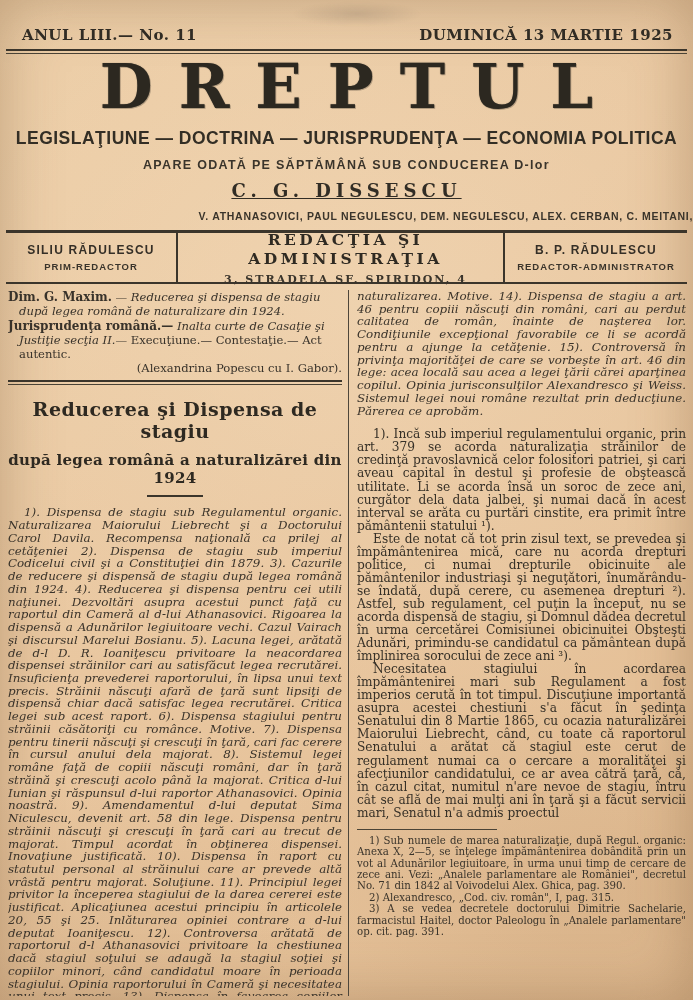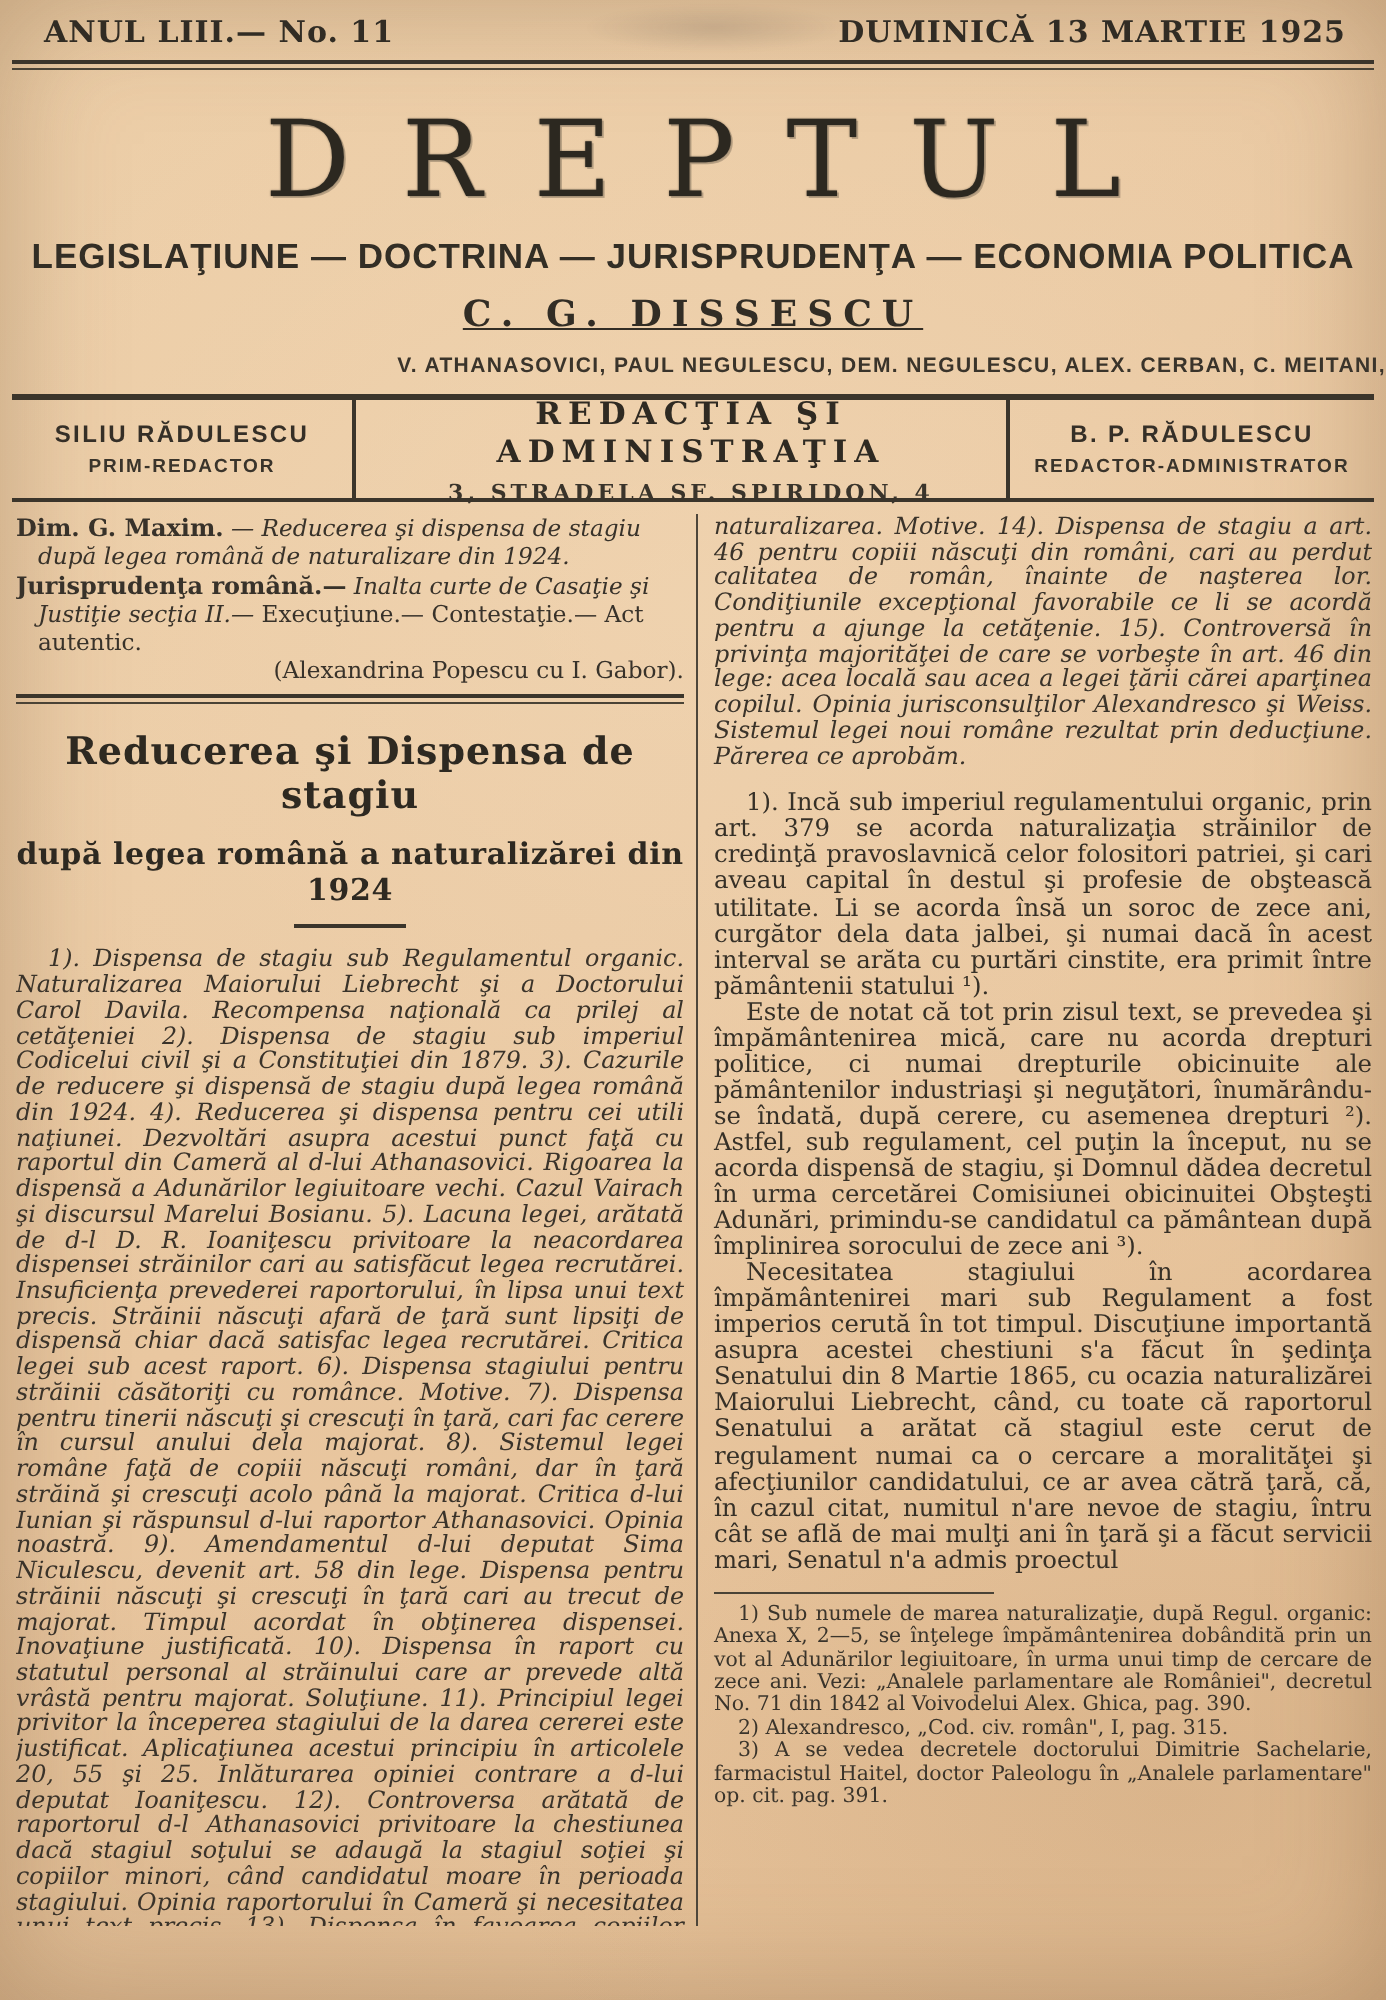--- a/index.html
+++ b/index.html
@@ -18,36 +18,36 @@
     font-family:"DejaVu Serif", serif;
   }
   .smudge{
     position:absolute; left:292px; top:2px; width:130px; height:24px;
     background:radial-gradient(ellipse at 50% 50%, rgba(90,80,70,.18), rgba(0,0,0,0) 70%);
     filter:blur(1px);
   }
   
   .hdr-row{
     display:flex;justify-content:space-between;align-items:baseline;
-    padding:7px 20px 5px 22px;
+    padding:26px 20px 5px 22px;
     font-weight:bold;font-size:15px;letter-spacing:.5px;color:#312c24;
   }
   .rule-heavy{
     margin:0 6px;height:2px;
     border-top:2px solid #3b352b;border-bottom:1px solid #4a4336;
   }
   
   .masthead-title{
     text-align:center;
     font-family:"DejaVu Serif", serif;
-    font-weight:normal;
-    font-size:53px;line-height:1.0;
+    font-weight:bold;
+    font-size:61px;line-height:1.0;
     letter-spacing:26px;
     padding-left:26px; 
-    margin-top:19px;
+    margin-top:2px;
     color:#2c2820;
     text-shadow:0 0 1px rgba(44,40,32,.6), 1px 1px 0 rgba(44,40,32,.25);
   }
   .subtitle{
     text-align:center;margin-top:11px;
     font-family:"Liberation Sans", sans-serif;
     font-weight:bold;font-size:17.5px;letter-spacing:.5px;
     color:#332e25;
   }
   .apare{
@@ -118,20 +118,21 @@
   <div class="smudge"></div>
 
   <div class="hdr-row">
     <span>ANUL LIII.— No. 11</span>
     <span>DUMINICĂ 13 MARTIE 1925</span>
   </div>
   <div class="rule-heavy"></div>
 
   <div class="masthead-title">DREPTUL</div>
   <div class="subtitle">LEGISLAŢIUNE — DOCTRINA — JURISPRUDENŢA — ECONOMIA POLITICA</div>
+  <div class="apare">APARE ODATĂ PE SĂPTĂMÂNĂ SUB CONDUCEREA D-lor</div>
   <div class="director">C. G. DISSESCU</div>
   <div class="names l1">V. ATHANASOVICI, PAUL NEGULESCU, DEM. NEGULESCU, ALEX. CERBAN, C. MEITANI,</div>
 
   <div class="infobox">
     <div class="cell left">
       <div class="person-name">SILIU RĂDULESCU</div>
       <div class="person-role">PRIM-REDACTOR</div>
     </div>
     <div class="cell center">
       <div class="redactia-title">REDACŢIA ŞI ADMINISTRAŢIA</div>

